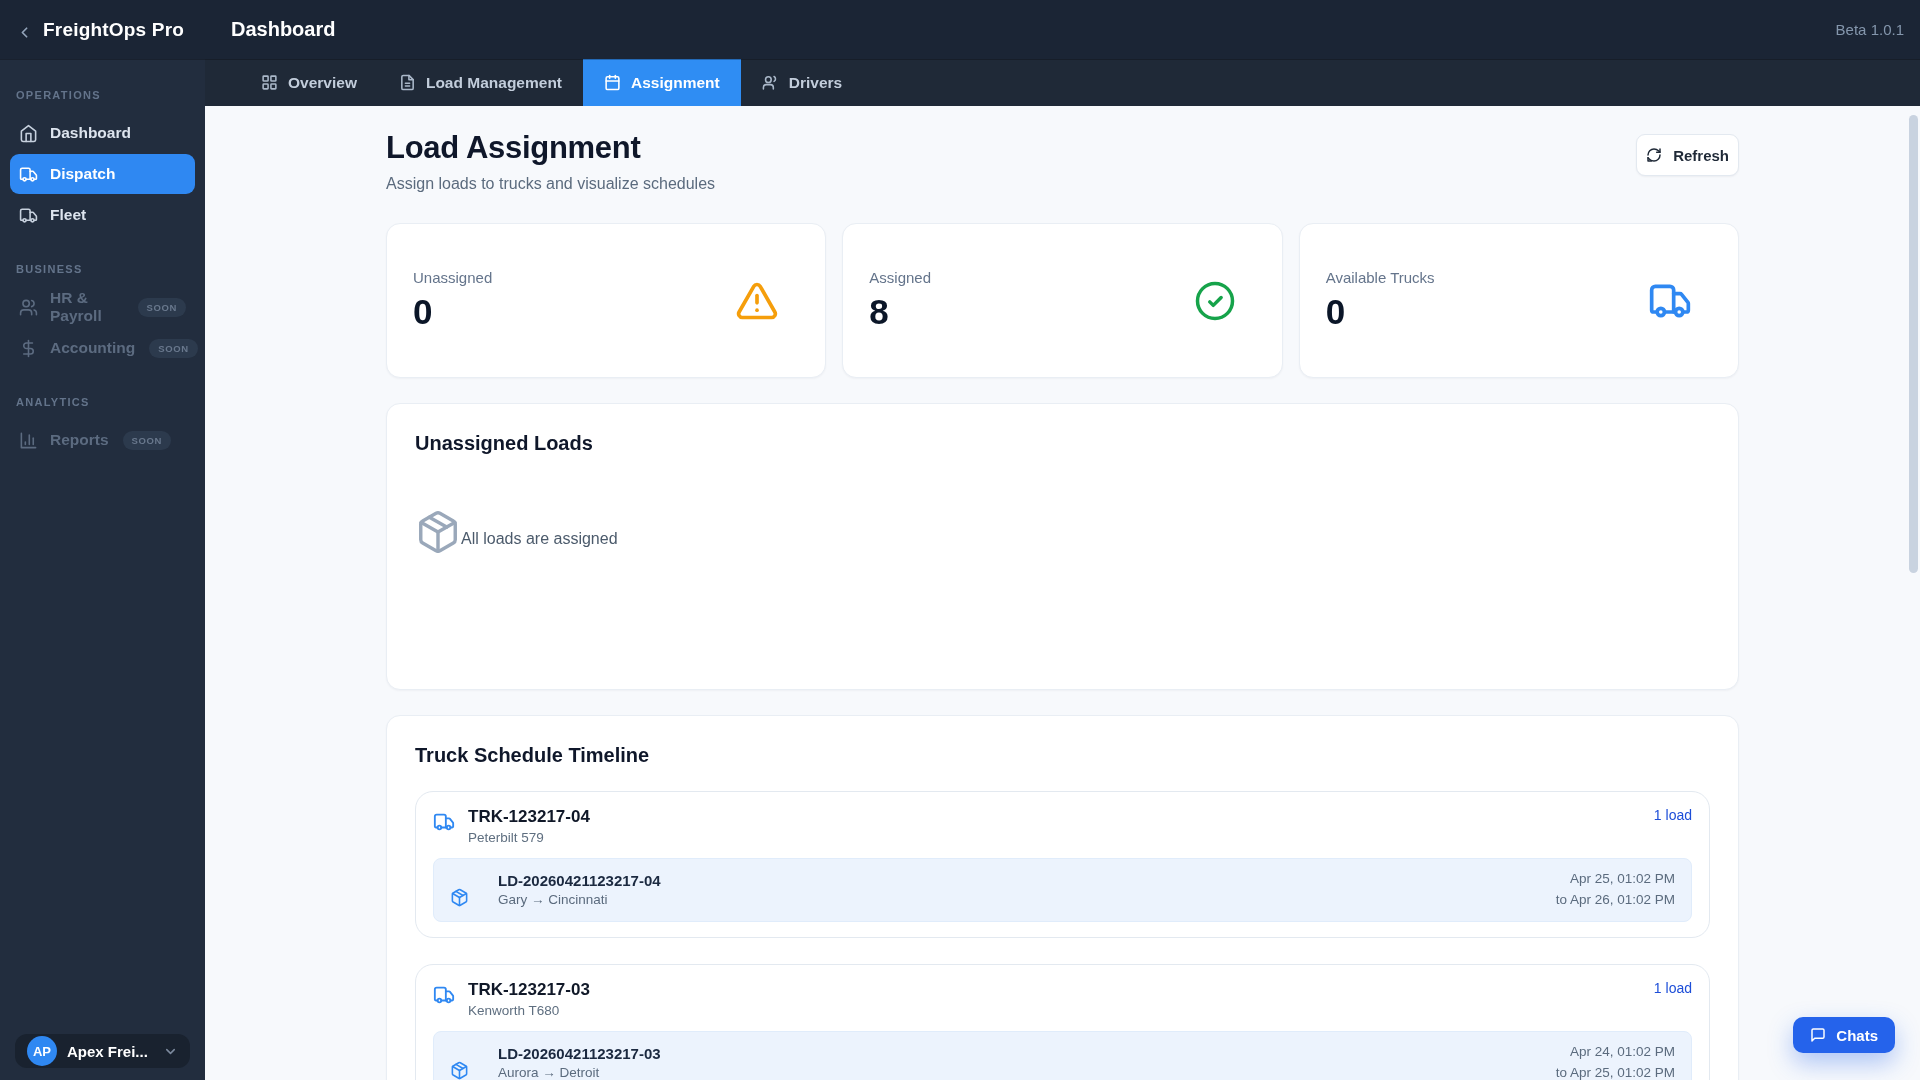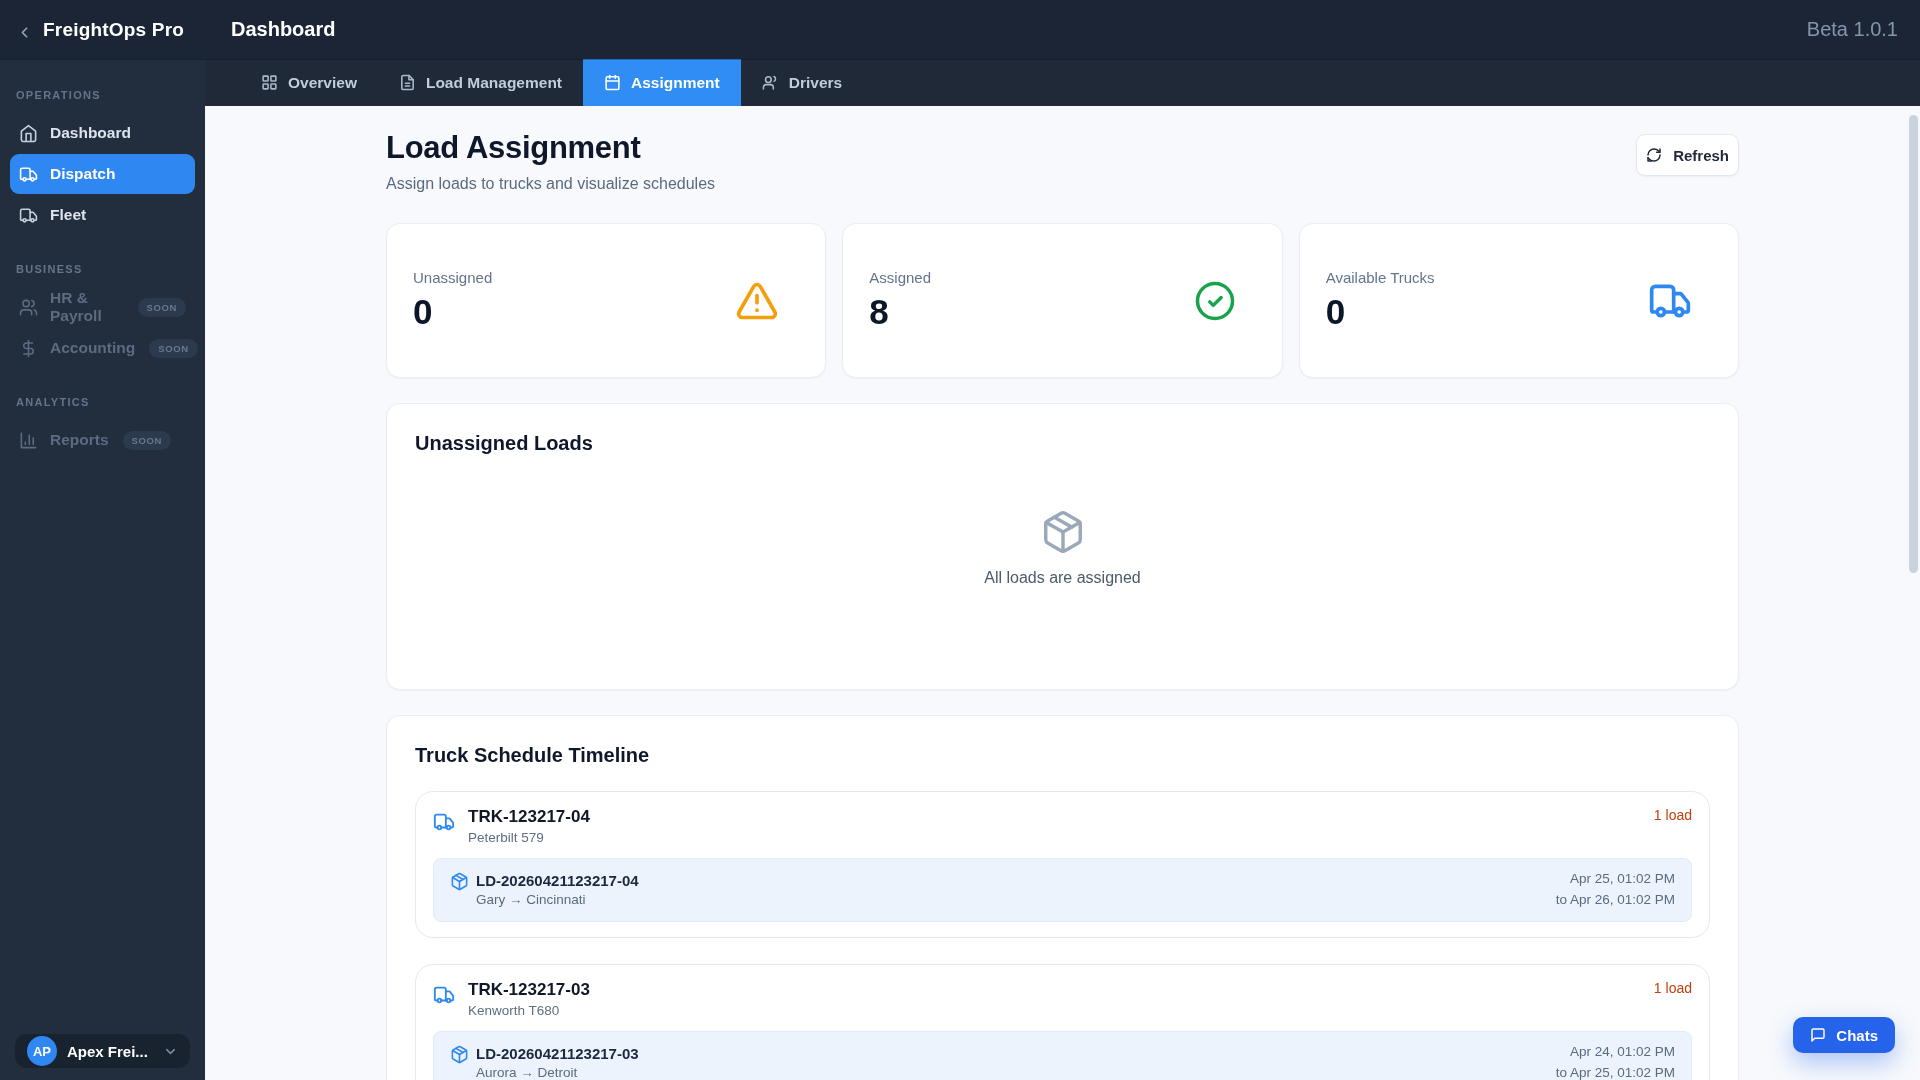--- a/index.html
+++ b/index.html
@@ -13,21 +13,21 @@
   
   .topbar {
     position:absolute; top:0; left:0; right:0; height:59px;
     background:#1b2535; display:flex; align-items:center;
     box-shadow:0 1px 0 rgba(0,0,0,.25); z-index:5;
   }
   .brand { width:205px; display:flex; align-items:flex-end; gap:10px; padding-left:16px; }
   .back { color:#93a4ba; cursor:pointer; display:flex; }
   .brand-name { color:#fff; font-size:19px; font-weight:700; letter-spacing:.2px; }
   .page-name { color:#fff; font-size:20px; font-weight:700; margin-left:26px; }
-  .version { margin-left:auto; margin-right:22px; color:#8496ac; font-size:20px; }
+  .version { margin-left:auto; margin-right:16px; color:#8496ac; font-size:15px; }
 
   
   .sidebar {
     position:absolute; top:59px; left:0; bottom:0; width:205px;
     background:#222d3e; padding-top:18px; z-index:4;
   }
   .section-label {
     color:#64748b; font-size:11px; font-weight:700; letter-spacing:1.3px;
     padding:0 16px; margin:28px 0 12px;
   }
@@ -96,41 +96,41 @@
   .stat-label { font-size:15px; color:#64748b; }
   .stat-value { font-size:35px; font-weight:800; color:#0b1628; margin-top:6px; }
 
   .card {
     background:#fff; border:1px solid #e9eef4; border-radius:14px;
     box-shadow:0 1px 2px rgba(16,24,40,.04); padding:28px; margin-top:25px;
   }
   .card h2 { font-size:20px; font-weight:700; color:#0f172a; }
 
   .unassigned-card { height:287px; }
-  .empty { display:flex; flex-direction:column; align-items:center; padding-top:54px; }
+  .empty { display:flex; align-items:center; padding-top:54px; }
   .empty .empty-text { margin-top:14px; font-size:16px; color:#4b5a6b; }
   .empty svg { color:#9aa8ba; }
 
   .timeline-card { min-height:560px; }
   .truck-row {
     border:1px solid #e3e9f0; border-radius:18px; padding:15px 17px;
     margin-top:24px;
   }
   .truck-row + .truck-row { margin-top:26px; }
   .truck-head { display:flex; align-items:flex-start; }
   .truck-head svg { color:#2f88f2; margin-top:4px; }
   .truck-meta { margin-left:13px; }
   .truck-id { font-size:17px; font-weight:700; color:#101828; }
   .truck-model { font-size:13.5px; color:#5f6f80; margin-top:3px; }
-  .load-count { margin-left:auto; font-size:14px; color:#c2410c; }
+  .load-count { margin-left:auto; font-size:14px; color:#1d4ed8; }
   .load-card {
     margin-top:13px; background:#ecf3fd; border:1px solid #e0ecfb; border-radius:8px;
     padding:10px 16px; display:flex; align-items:center; justify-content:space-between;
   }
-  .load-left { display:flex; align-items:flex-start; gap:7px; }
+  .load-left { display:flex; align-items:flex-end; gap:29px; }
   .load-left svg { color:#2f88f2; }
   .load-id { font-size:15px; font-weight:700; color:#1b2940; }
   .load-route { font-size:13.5px; color:#5b6b7e; margin-top:3px; }
   .load-dates { text-align:right; font-size:13.5px; color:#5b6b7e; line-height:1.55; }
 
   
   .scroll-thumb {
     position:absolute; top:115px; right:2px; width:9px; height:458px;
     background:#c9d3e0; border-radius:5px; z-index:6;
   }

